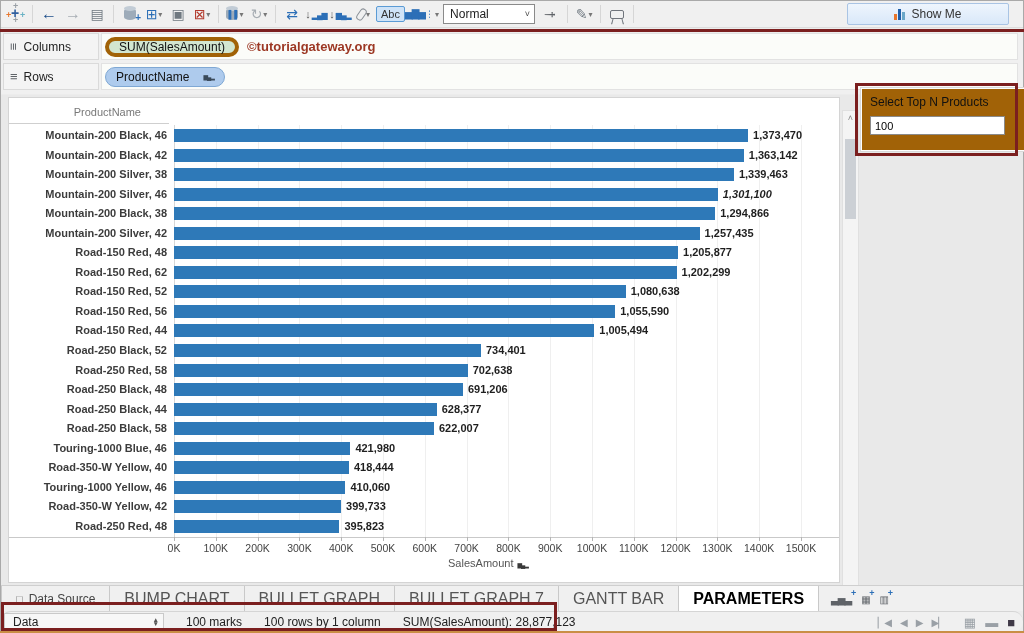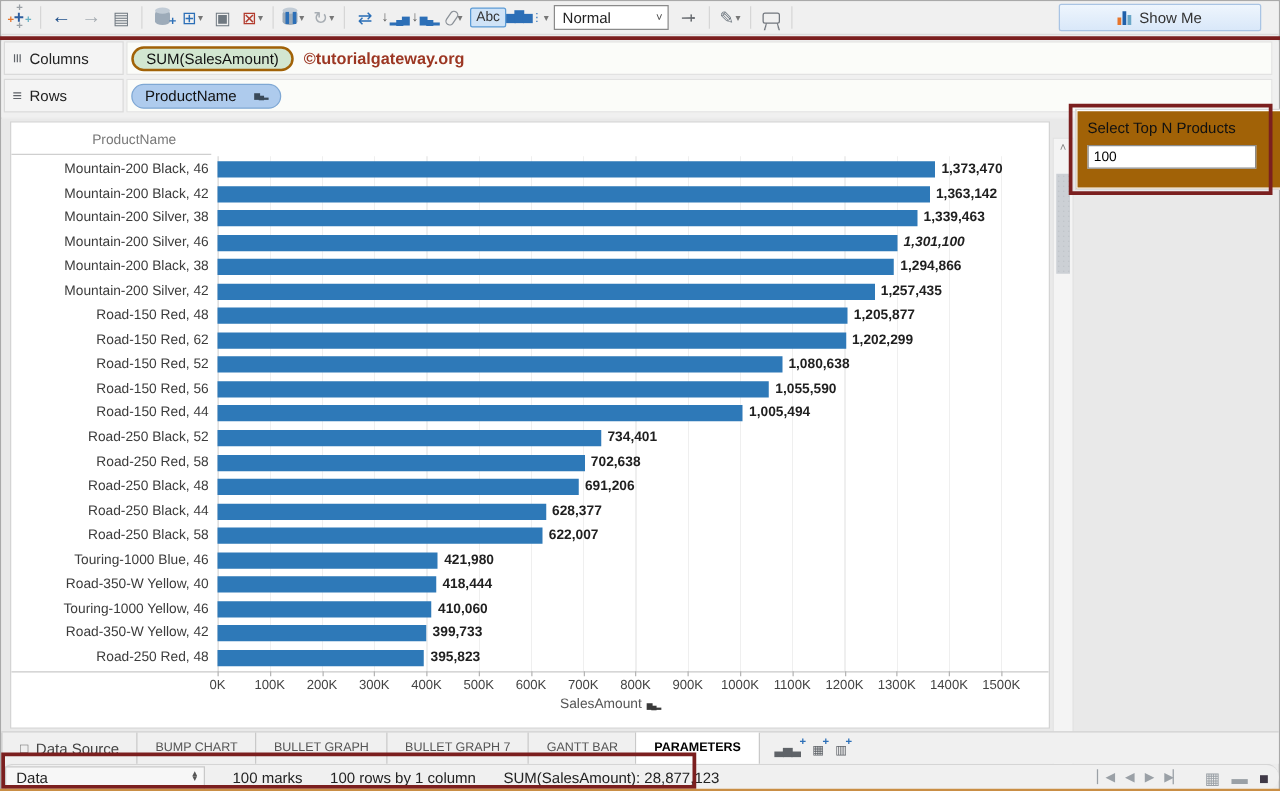--- a/index.html
+++ b/index.html
@@ -81,38 +81,38 @@
   .shelf-row { position:absolute; left:1px; height:28px; }
   .shelf-label { position:absolute; left:1px; top:0; width:96px; height:27px; background:#f4f4f4;
                  border:1px solid #dadada; display:flex; align-items:center; gap:6px;
                  padding-left:6px; font-size:12px; color:#222; }
   .shelf-glyph { color:#5f6368; font-size:13px; line-height:1; }
   .rot90 { display:inline-block; transform:rotate(90deg); }
   .shelf-area { position:absolute; left:99px; top:0; width:917px; height:27px;
                 background:#fbfcf9; border:1px solid #e2e2e2; display:flex; align-items:center; }
   .pill { height:20px; border-radius:10px; display:flex; align-items:center;
           padding:0 10px; font-size:12px; color:#111; margin-left:3px; white-space:nowrap; }
-  .pill.green { background:#d2e6d0; border:2px solid #a16207; }
+  .pill.green { background:#d2e6d0; border:4px solid #a16207; }
   .pill.blue  { background:#aecbed; border:1px solid #7fa8d4; gap:14px; }
   #watermark { margin-left:8px; font-weight:bold; font-size:13px; color:#9c3723; }
 
   
   #main { position:absolute; left:1px; top:95px; right:1px; height:490px; background:#e9e9e9; }
   #chart-card { position:absolute; left:7px; top:2px; width:832px; height:486px;
                 background:#fff; border:1px solid #d4d4d4; overflow:hidden; }
   #plot-header { position:absolute; left:0; top:5px; width:160px; height:21px;
                  font-size:11px; color:#787878; text-align:right; padding-right:28px;
                  line-height:18px; border-bottom:1px solid #cfcfcf; }
   #grid-layer { position:absolute; left:165px; top:27px; width:628px; height:412px;
                 border-left:1px solid #d7d7d7;
                 background-image:repeating-linear-gradient(to right, transparent 0 40.8px, #efefef 40.8px 41.8px); }
   #bar-rows { position:absolute; left:0; top:28px; width:100%; }
   .brow { position:relative; height:19.55px; }
   .rlabel { position:absolute; left:0; width:158px; text-align:right; font-size:11px;
-            font-weight:normal; color:#3c3c3c; line-height:19.55px; white-space:nowrap; }
+            font-weight:bold; color:#3c3c3c; line-height:19.55px; white-space:nowrap; }
   .bar { position:absolute; left:165px; top:3px; height:13px; background:#2e79b8; }
   .bval { position:absolute; font-size:11px; font-weight:bold; color:#1f1f1f; line-height:19.55px; white-space:nowrap; }
   #axis-line { position:absolute; left:0; top:439px; width:100%; border-top:1px solid #c9c9c9; }
   .tickmark { position:absolute; top:439px; width:1px; height:4px; background:#b5b5b5; }
   .ticklabel { position:absolute; top:444px; width:60px; margin-left:-30px; text-align:center;
                font-size:10.5px; color:#444; }
   #axis-title { position:absolute; left:165px; top:459px; width:628px; text-align:center;
                 font-size:11px; color:#555; }
   #axis-title .minibars { font-size:6px; color:#3a3a3a; margin-left:4px; }
 
@@ -127,21 +127,21 @@
   #param-card { position:absolute; left:861px; top:88px; width:166px; height:63px;
                 background:#a16207; border:1px solid #fdfdfd; box-shadow:0 0 0 1px #d9d9d9; z-index:10; }
   #param-title { font-size:12px; color:#111; padding:6px 0 0 8px; white-space:nowrap; }
   #param-input { position:absolute; left:8px; top:27px; width:135px; height:19px;
                  border:1px solid #8a8a8a; font-family:"Liberation Sans",sans-serif;
                  font-size:11px; padding:0 4px; }
 
   
   #tabs-bar { position:absolute; left:1px; right:1px; top:585px; height:26px; background:#f0f0f0;
               border-top:1px solid #cfcfcf; display:flex; align-items:stretch; }
-  .tab { display:flex; align-items:center; padding:0 14px; font-size:10px; color:#555;
+  .tab { display:flex; align-items:center; padding:0 14px; font-size:16px; color:#555;
          border-right:1px solid #c9c9c9; gap:6px; white-space:nowrap; }
   .tab:first-child { border-left:1px solid #c9c9c9; font-size:12px; color:#444; }
   .tab.active { background:#fff; color:#000; font-weight:bold; }
   .tab-icon { font-size:11px; color:#6a6a6a; }
   .sheet-btns { display:flex; align-items:center; gap:10px; padding-left:12px; }
   .sheet-btn { position:relative; color:#5f6368; font-size:12px; }
   .sheet-btn .plus-badge { position:absolute; right:-5px; top:-4px; font-size:9px; font-weight:bold; color:#2c6fb7; }
 
   
   #status-bar { position:absolute; left:1px; right:1px; top:611px; height:21px; background:#f0f0f0;

